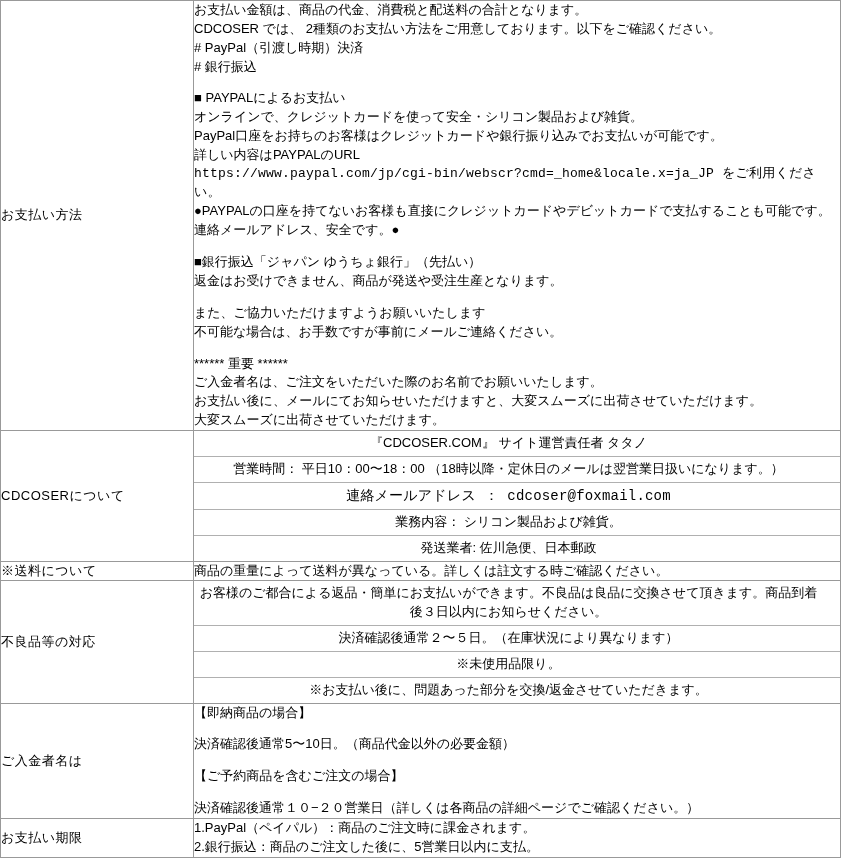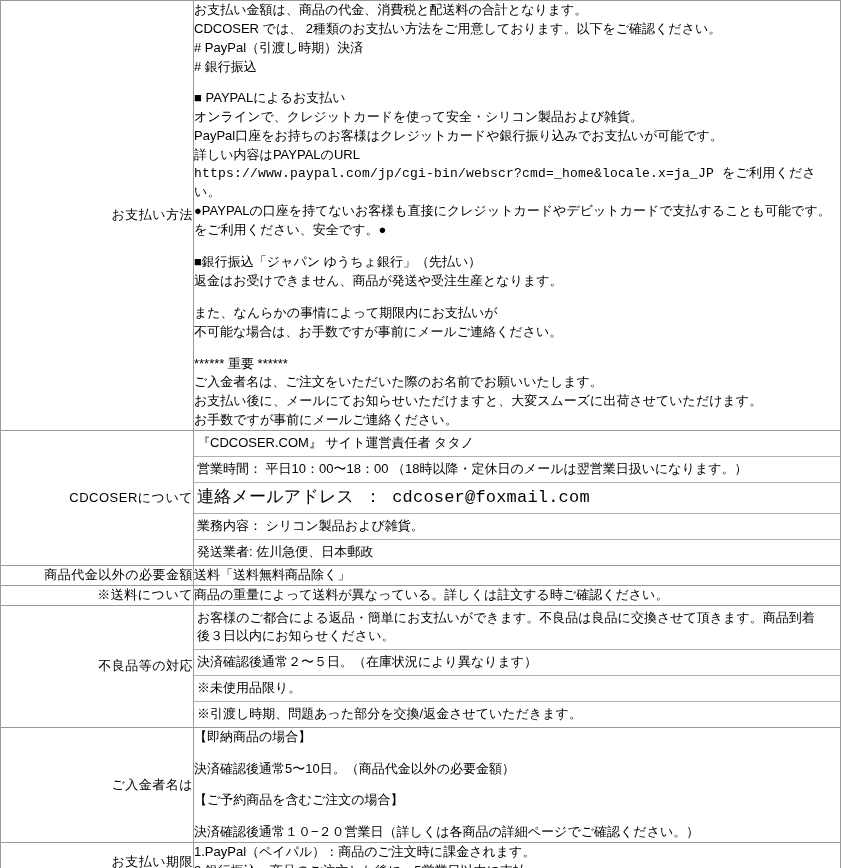--- a/index.html
+++ b/index.html
@@ -18,46 +18,47 @@
     width: 841px;
     table-layout: fixed;
   }
   table.info-table td {
     border: 1px solid #999999;
     vertical-align: middle;
     padding: 0;
   }
   td.label-cell {
     width: 192px;
-    text-align: right;
+    text-align: left;
     font-size: 13px;
     letter-spacing: 0.5px;
     padding: 4px 2px;
     color: #000;
   }
   td.content-cell {
     padding: 3px 4px 3px 5px;
     vertical-align: top;
     line-height: 1.45;
   }
   .line {
     white-space: pre-wrap;
     word-break: break-all;
   }
   .blank {
     height: 13px;
   }
   .mono {
     font-family: "Liberation Mono", monospace;
-    font-size: 17px;
+    font-size: 14px;
     letter-spacing: 0.2px;
   }
   .sub-row {
     border-bottom: 1px solid #b0b0b0;
     padding: 3px 20px 3px 3px;
+    text-align: center;
   }
   .sub-row:last-child {
     border-bottom: none;
   }
   .pay-block .line { font-size: 13px; }
 </style>
 </head>
 <body>
 
 <table class="info-table">
@@ -70,67 +71,61 @@
         <div class="line">CDCOSER では、 2種類のお支払い方法をご用意しております。以下をご確認ください。</div>
         <div class="line"># PayPal（引渡し時期）決済</div>
         <div class="line"># 銀行振込</div>
         <div class="line blank"></div>
         <div class="line">■ PAYPALによるお支払い</div>
         <div class="line">オンラインで、クレジットカードを使って安全・シリコン製品および雑貨。</div>
         <div class="line">PayPal口座をお持ちのお客様はクレジットカードや銀行振り込みでお支払いが可能です。</div>
         <div class="line">詳しい内容はPAYPALのURL</div>
         <div class="line mono">https://www.paypal.com/jp/cgi-bin/webscr?cmd=_home&amp;locale.x=ja_JP をご利用ください。</div>
         <div class="line">●PAYPALの口座を持てないお客様も直接にクレジットカードやデビットカードで支払することも可能です。</div>
-        <div class="line">をご利用ください、安全です。●</div>
+        <div class="line">連絡メールアドレス、安全です。●</div>
         <div class="line blank"></div>
         <div class="line">■銀行振込「ジャパン ゆうちょ銀行」（先払い）</div>
         <div class="line">返金はお受けできません、商品が発送や受注生産となります。</div>
         <div class="line blank"></div>
-        <div class="line">また、なんらかの事情によって期限内にお支払いが</div>
+        <div class="line">また、ご協力いただけますようお願いいたします</div>
         <div class="line">不可能な場合は、お手数ですが事前にメールご連絡ください。</div>
         <div class="line blank"></div>
         <div class="line">****** 重要 ******</div>
         <div class="line">ご入金者名は、ご注文をいただいた際のお名前でお願いいたします。</div>
         <div class="line">お支払い後に、メールにてお知らせいただけますと、大変スムーズに出荷させていただけます。</div>
-        <div class="line">お手数ですが事前にメールご連絡ください。</div>
+        <div class="line">大変スムーズに出荷させていただけます。</div>
       </td>
     </tr>
 
     <tr>
       <td class="label-cell">CDCOSERについて</td>
       <td class="content-cell">
         <div class="sub-row line">『CDCOSER.COM』 サイト運営責任者 タタノ</div>
         <div class="sub-row line">営業時間： 平日10：00〜18：00 （18時以降・定休日のメールは翌営業日扱いになります。）</div>
         <div class="sub-row line mono">連絡メールアドレス ： cdcoser@foxmail.com</div>
         <div class="sub-row line">業務内容： シリコン製品および雑貨。</div>
         <div class="sub-row line">発送業者: 佐川急便、日本郵政</div>
       </td>
     </tr>
 
-    <tr>
-      <td class="label-cell">商品代金以外の必要金額</td>
-      <td class="content-cell">
-        <div class="line">送料「送料無料商品除く」</div>
-      </td>
-    </tr>
 
     <tr>
       <td class="label-cell">※送料について</td>
       <td class="content-cell">
         <div class="line">商品の重量によって送料が異なっている。詳しくは註文する時ご確認ください。</div>
       </td>
     </tr>
 
     <tr>
       <td class="label-cell">不良品等の対応</td>
       <td class="content-cell">
         <div class="sub-row line">お客様のご都合による返品・簡単にお支払いができます。不良品は良品に交換させて頂きます。商品到着後３日以内にお知らせください。</div>
         <div class="sub-row line">決済確認後通常２〜５日。（在庫状況により異なります）</div>
         <div class="sub-row line">※未使用品限り。</div>
-        <div class="sub-row line">※引渡し時期、問題あった部分を交換/返金させていただきます。</div>
+        <div class="sub-row line">※お支払い後に、問題あった部分を交換/返金させていただきます。</div>
       </td>
     </tr>
 
     <tr>
       <td class="label-cell">ご入金者名は</td>
       <td class="content-cell">
         <div class="line">【即納商品の場合】</div>
         <div class="line blank"></div>
         <div class="line">決済確認後通常5〜10日。（商品代金以外の必要金額）</div>
         <div class="line blank"></div>

